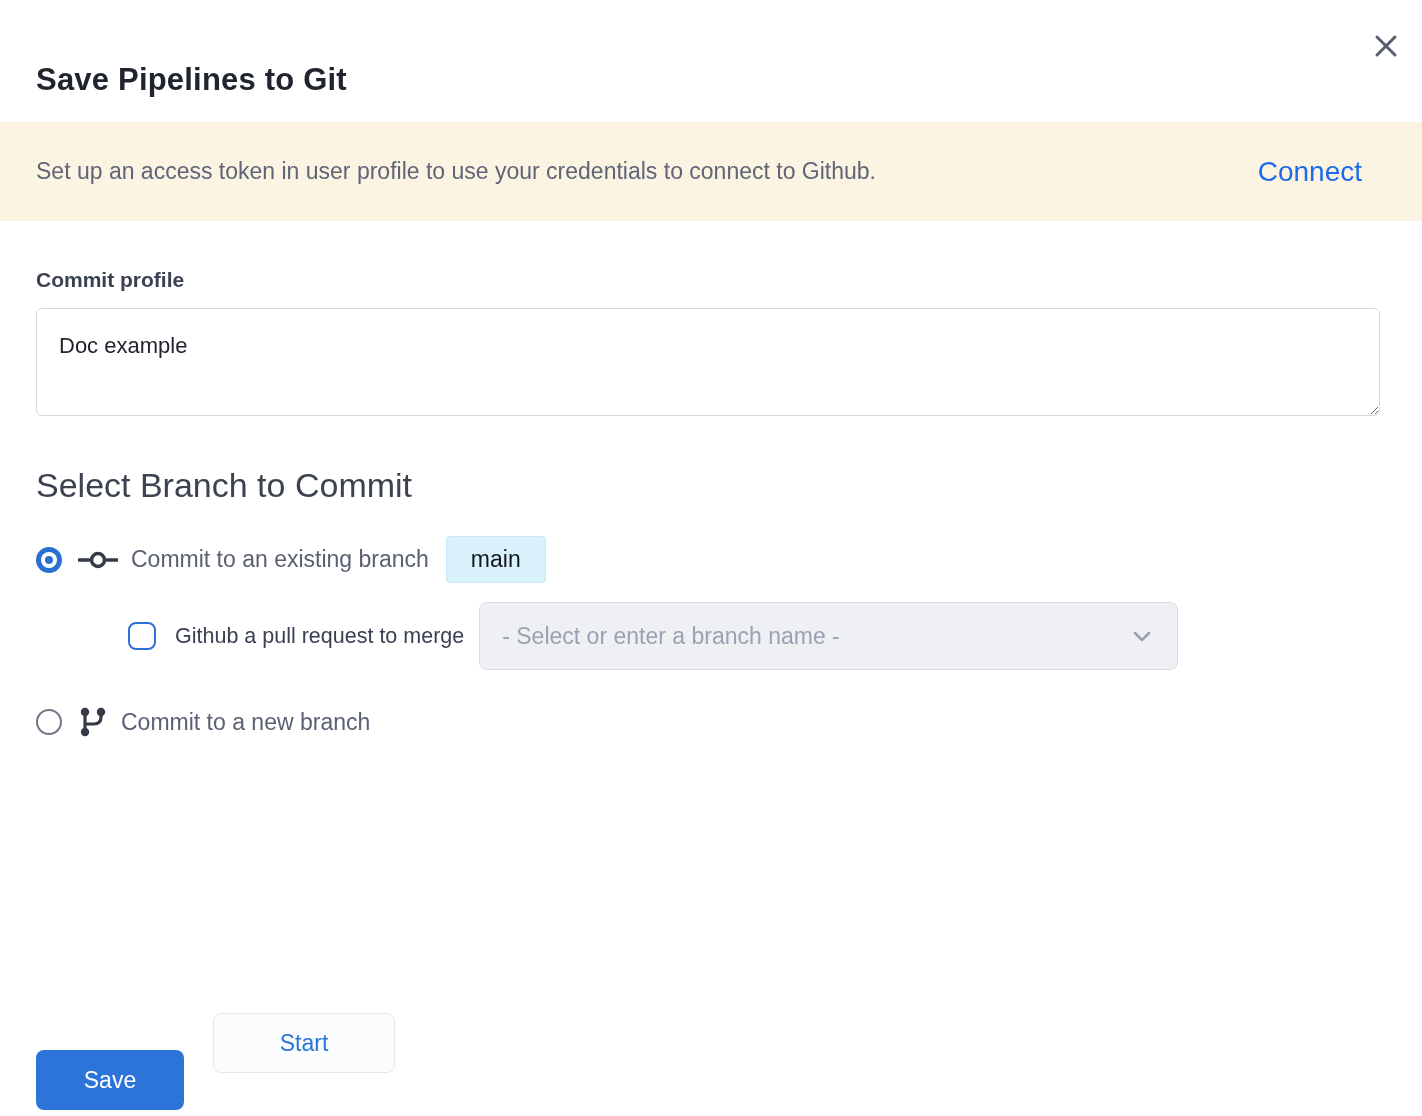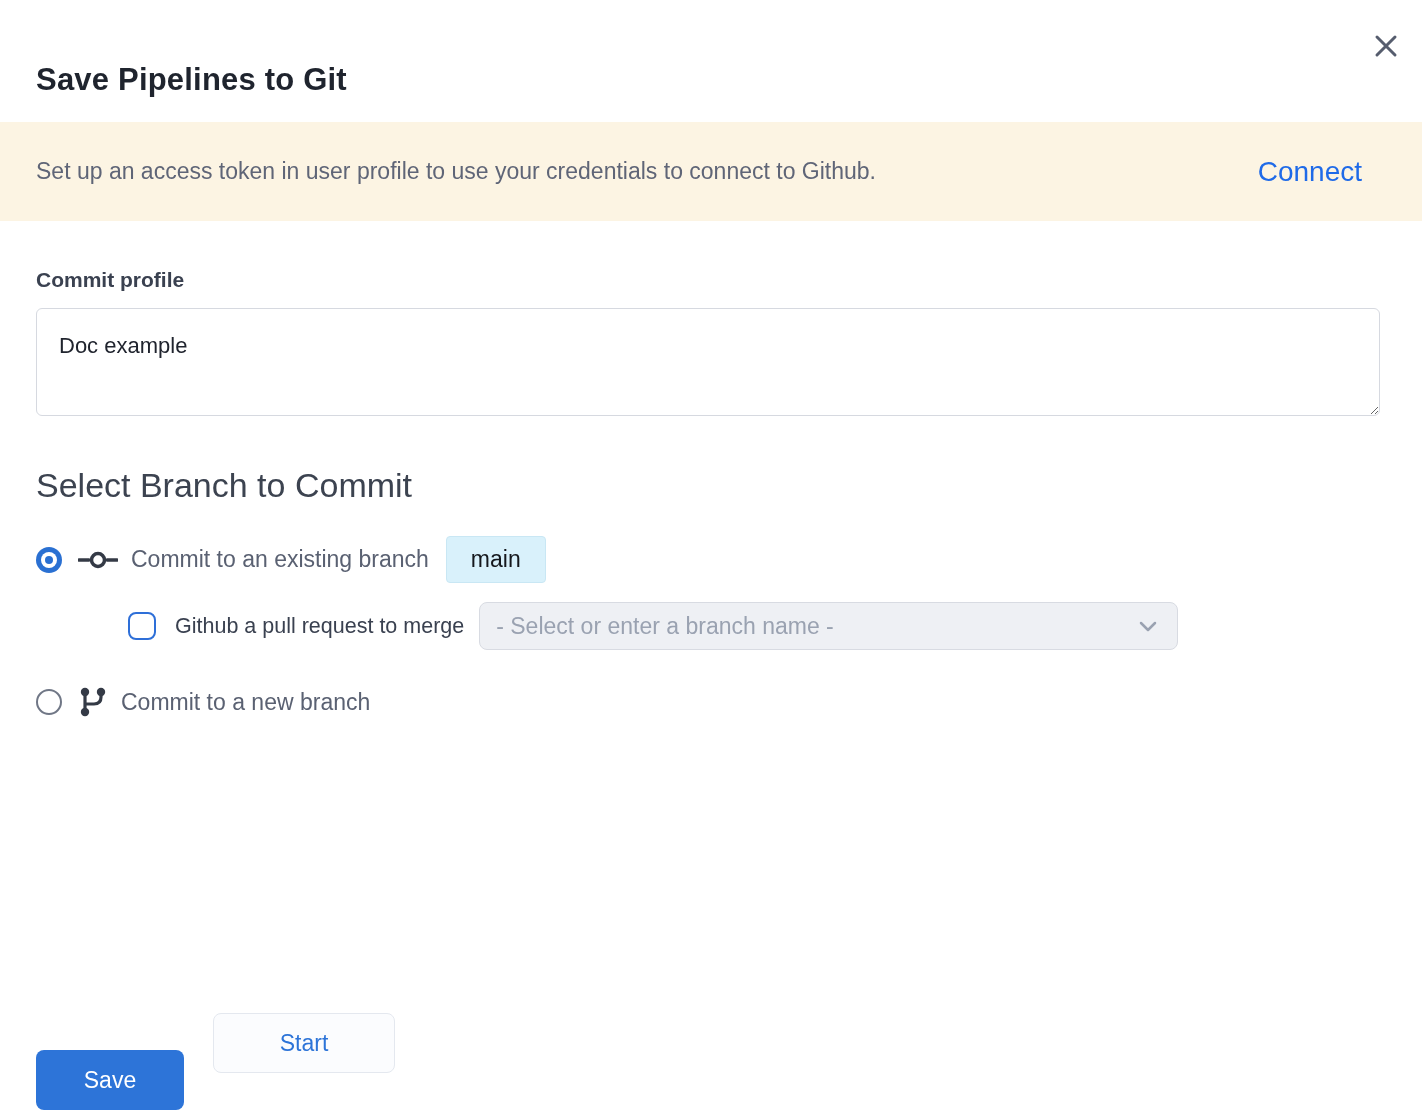--- a/index.html
+++ b/index.html
@@ -104,25 +104,25 @@
     margin-left: 92px; margin-top: 19px;
   }
   .checkbox {
     width: 28px; height: 28px;
     border: 2.5px solid #2e6fd8; border-radius: 8px;
     background: #fff; flex: 0 0 auto; cursor: pointer;
   }
   .checkbox-label { margin-left: 19px; font-size: 21.5px; color: #3a4150; }
   .branch-select {
     margin-left: 15px;
-    width: 699px; height: 48px;
+    width: 699px; height: 68px;
     background: #eef0f4;
     border: 1px solid #d8dbe2; border-radius: 8px;
     display: flex; align-items: center; justify-content: space-between;
-    padding: 0 16px;
+    padding: 0 22px;
     cursor: pointer;
   }
   .select-placeholder { font-size: 23px; color: #9aa2b1; }
 
   .new-branch-row { margin-top: 36px; }
 
   
   .footer {
     position: absolute; left: 36px; top: 1013px;
     display: flex; gap: 29px;

